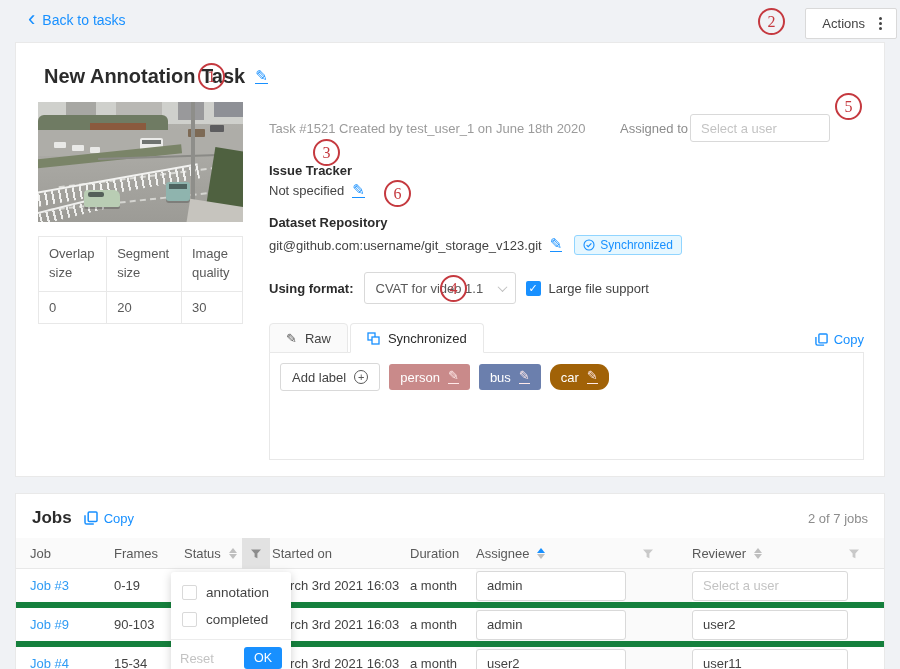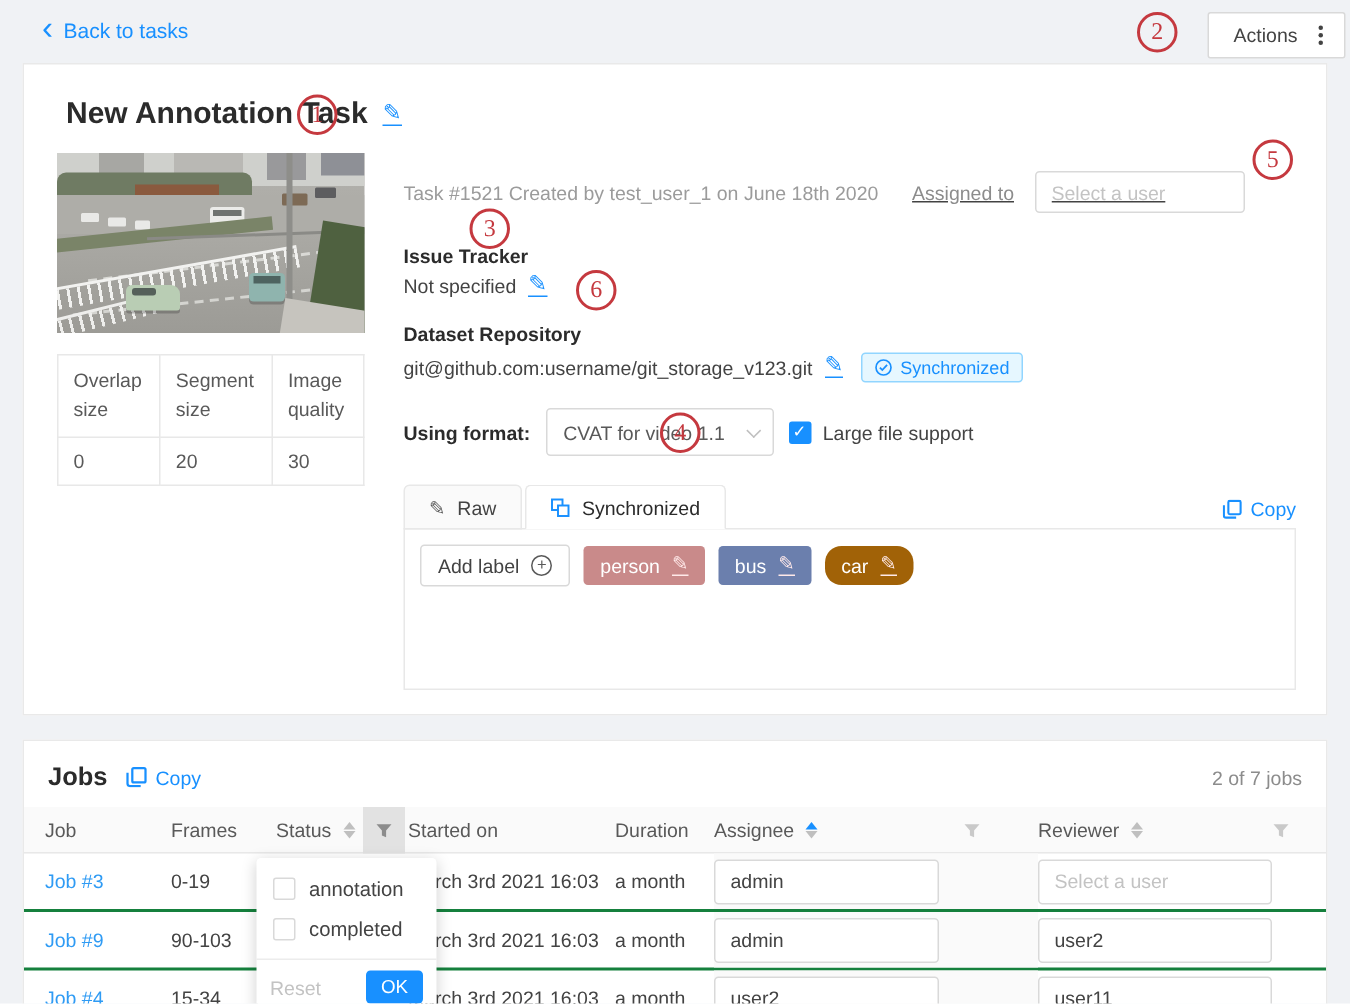--- a/index.html
+++ b/index.html
@@ -76,21 +76,21 @@
   
   .params { border-collapse:collapse; margin-top:14px; width:205px; }
   .params th,.params td { border:1px solid #e8e8e8; text-align:left; font-weight:400;
                           padding:8px 10px; font-size:13px; color:#595959; }
   .params th { line-height:1.45; }
   .params td { color:#595959; }
 
   
   .meta-row { display:flex; justify-content:space-between; align-items:center; margin-top:12px; }
   .meta-text { color:#9b9b9b; font-size:13px; }
-  .assigned { display:flex; align-items:center; gap:14px; margin-right:34px;text-decoration:underline; }
+  .assigned { display:flex; align-items:center; gap:2px; margin-right:34px; }
   .assigned-label { color:#8c8c8c; font-size:13px; }
   .ipt { border:1px solid #d9d9d9; border-radius:3px; height:28px; padding:0 10px;
          font-size:13px; color:#434343; font-family:"Liberation Sans",sans-serif; background:#fff; width:140px; }
   .ipt::placeholder { color:#c3c3c3; }
 
   .sec-label { font-weight:700; color:#2b2b2b; font-size:13px; }
   .it-block { margin-top:21px; }
   .val-row { margin-top:5px; display:flex; align-items:center; gap:8px; font-size:13px; color:#434343; }
   .ds-block { margin-top:17px; }
   .sync-badge { display:inline-flex; align-items:center; gap:5px; background:#e6f7ff;
@@ -131,21 +131,21 @@
   
   .jobs-head { display:flex; justify-content:space-between; align-items:center; padding:4px 16px 10px; }
   .jobs-title-wrap { display:flex; align-items:center; gap:12px; }
   .jobs-title { font-size:17px; font-weight:700; color:#2b2b2b; }
   .jobs-count { color:#8c8c8c; font-size:13px; }
 
   .jgrid { display:grid; grid-template-columns:84px 70px 58px 30px 138px 66px 158px 58px 148px 28px;
            align-items:center; padding-left:14px; }
   .jheader { background:#fafafa; height:31px; border-bottom:1px solid #e8e8e8; color:#595959; }
   .jheader .hcell { display:flex; align-items:center; gap:6px; font-size:13px; }
-  .jrow { height:39px; border-bottom:2px solid #15803d; }
+  .jrow { height:39px; border-bottom:6px solid #15803d; }
   .jrow:last-child { border-bottom:none; }
   .job-link { color:#2f9bf4; cursor:pointer; text-decoration:none; font-size:13px; }
   .cell { font-size:13px; color:#434343; }
   .sorted-bg { background:#fafafa; align-self:stretch; display:flex; align-items:center; }
   .carets { display:inline-flex; flex-direction:column; gap:1px; margin-left:2px; }
   .caret-up { width:0; height:0; border-left:4px solid transparent; border-right:4px solid transparent;
               border-bottom:5px solid #bfbfbf; }
   .caret-down { width:0; height:0; border-left:4px solid transparent; border-right:4px solid transparent;
                 border-top:5px solid #bfbfbf; }
   .caret-up.on { border-bottom-color:#1890ff; }

